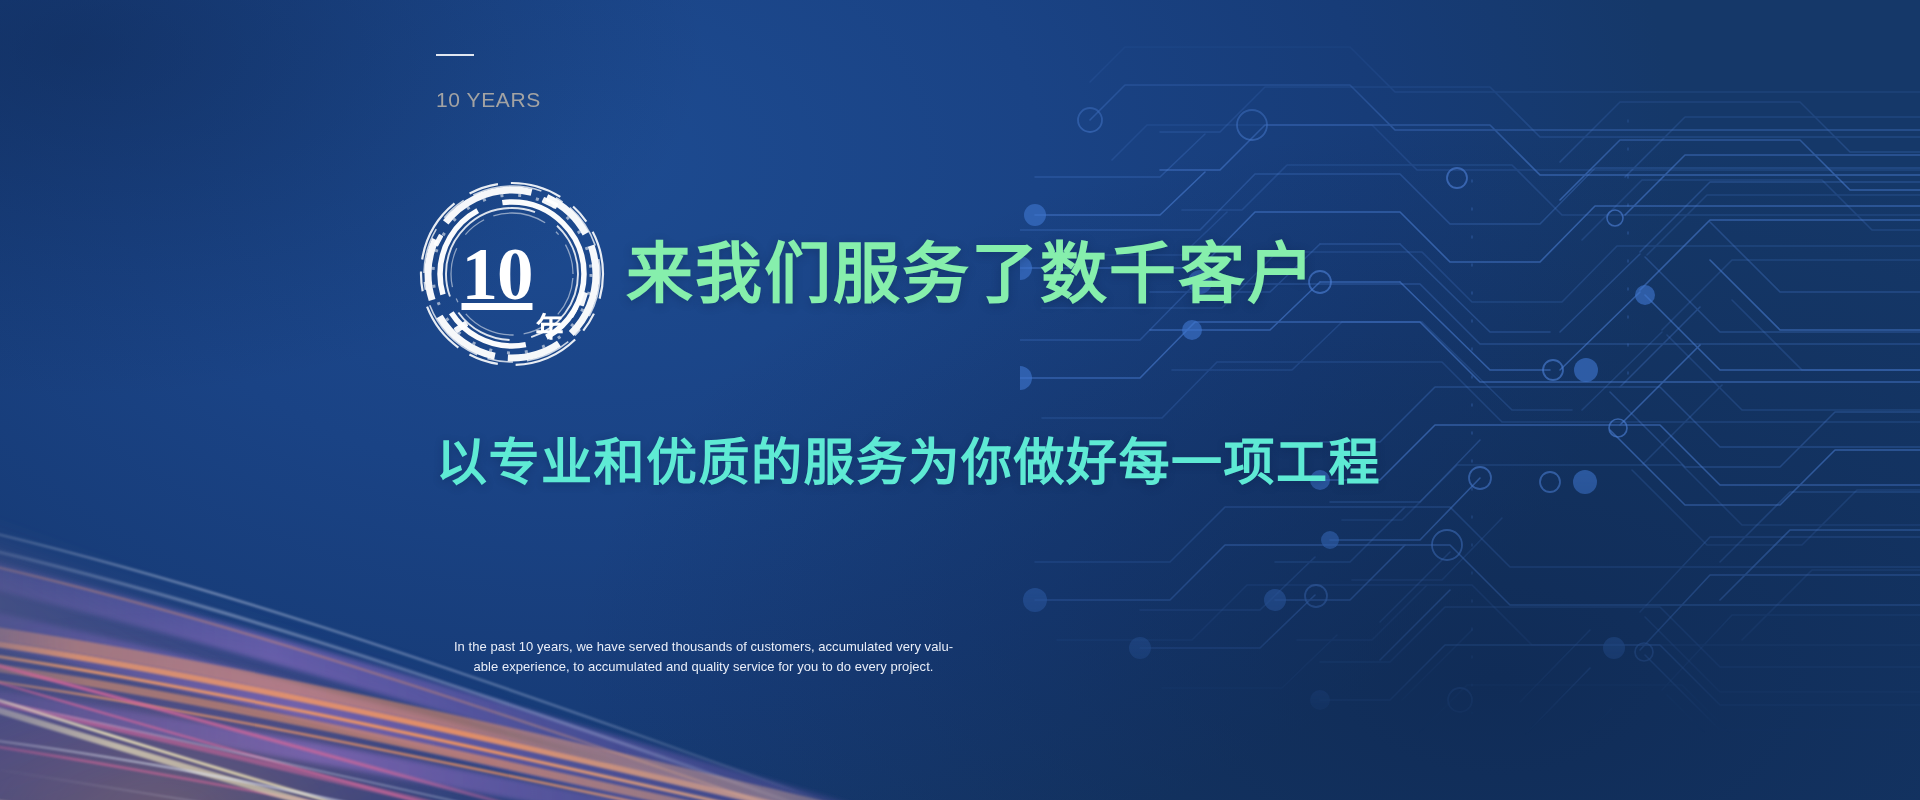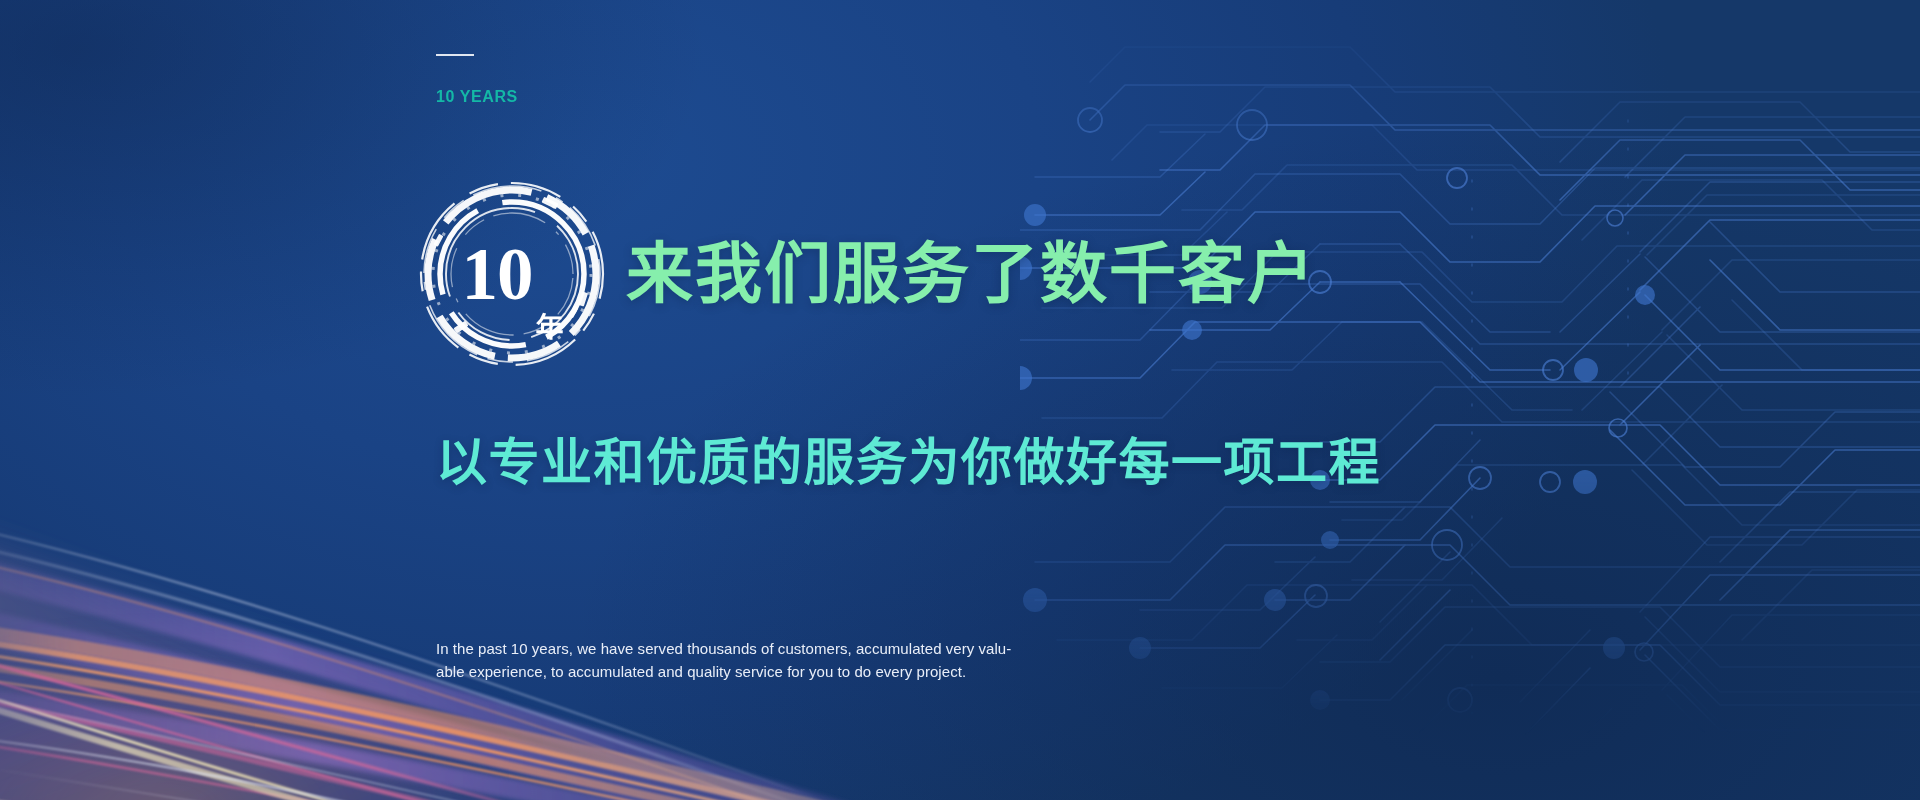--- a/index.html
+++ b/index.html
@@ -88,24 +88,24 @@
     top: 54px;
     width: 38px;
     height: 2px;
     background: #f2f5fb;
     opacity: 0.92;
   }
   .eyebrow-text {
     position: absolute;
     left: 0;
     top: 88px;
-    font-size: 16px;
+    font-size: 21px;
     letter-spacing: 0.6px;
-    color: #14b8a6;
-    font-weight: 700;
+    color: #a3a3a3;
+    font-weight: 400;
     white-space: nowrap;
   }
 
   
   .headline-row {
     position: absolute;
     left: -20px;
     top: 178px;
     display: flex;
     align-items: center;
@@ -127,20 +127,21 @@
     justify-content: center;
     color: #ffffff;
     letter-spacing: -1px;
   }
   .badge-num {
     font-size: 73px;
     font-weight: 700;
     line-height: 1;
     font-family: "Liberation Serif", "DejaVu Serif", serif;
     letter-spacing: -1px;
+    text-decoration: underline;
   }
   .badge-unit {
     font-size: 28px;
     font-weight: 700;
     line-height: 1;
     align-self: flex-end;
     margin: 0 0 28px 3px;
     font-family: "DejaVu Sans", sans-serif;
   }
 
@@ -181,26 +182,27 @@
     white-space: nowrap;
     font-family: "DejaVu Sans", "Liberation Sans", sans-serif;
     text-shadow: 0 2px 9px rgba(8,26,60,0.28);
   }
 
   .paragraph {
     position: absolute;
     left: 0;
     top: 637px;
     width: 535px;
-    font-size: 15px;
+    font-size: 13px;
     line-height: 1.55;
     color: #e9eef8;
     font-weight: 400;
     letter-spacing: 0.05px;
     font-family: "Liberation Sans", "DejaVu Sans", sans-serif;
+    text-align: center;
   }
   .paragraph .pline { display: block; white-space: nowrap; }
 </style>
 </head>
 <body>
 
 <div class="banner">
 
   <div class="bg-base"></div>
   <div class="bg-vignette"></div>

